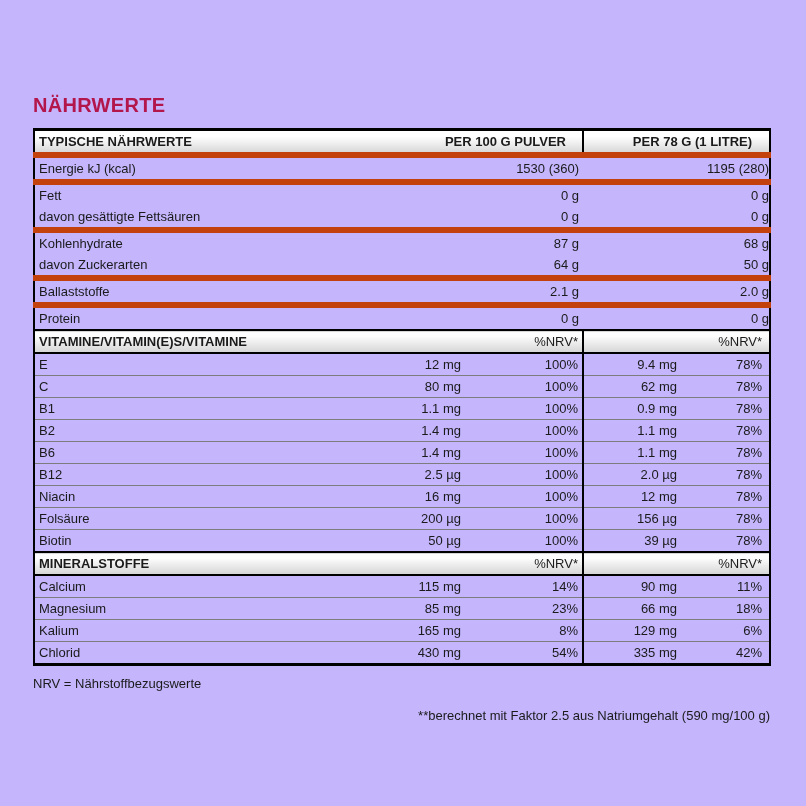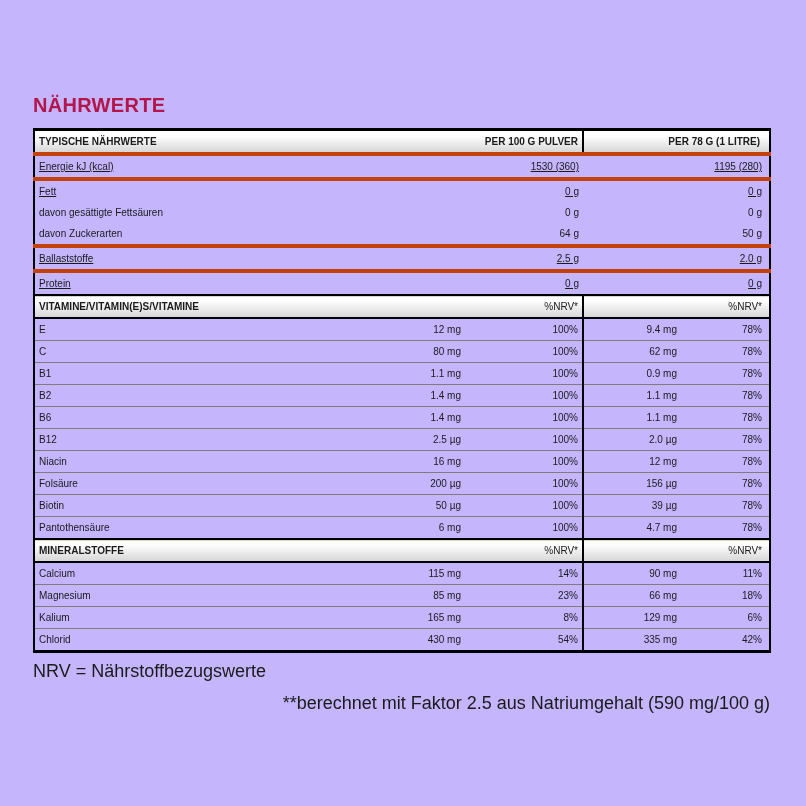--- a/index.html
+++ b/index.html
@@ -27,21 +27,21 @@
     font-size: 20px;
     font-weight: bold;
     letter-spacing: 0.3px;
     margin: 0 0 5px 0;
     line-height: 22px;
   }
   table.nutrition {
     border-collapse: collapse;
     table-layout: fixed;
     width: 736px;
-    font-size: 10px;
+    font-size: 13px;
     border: 2px solid #000;
     border-top-width: 3px;
     border-bottom-width: 3px;
     margin-top: 12px;
   }
   col.c-label { width: 300px; }
   col.c-v100  { width: 133px; }
   col.c-n100  { width: 116px; }
   col.c-v78   { width: 100px; }
   col.c-n78   { width: 87px;  }
@@ -55,45 +55,45 @@
     white-space: nowrap;
     overflow: hidden;
   }
   .lbl      { padding-left: 4px; }
   .num      { text-align: right; }
   .val100   { padding-right: 6px; }
   .nrv100   { padding-right: 4px; }
   .val78    { padding-right: 6px; }
   .nrv78    { padding-right: 7px; }
   .span100  { padding-right: 4px; }
-  .span78   { padding-right: 7px; }
-  .hdr100   { padding-right: 4px; }
-  .hdr78    { padding-right: 9px; }
+  .span78   { }
+  .hdr100   { padding-right: 16px; }
+  .hdr78    { padding-right: 17px; }
 
   tr { border-top: 1px solid #7d7d7d; }
-  tr.group-start { border-top: 4px solid #c2410c; text-decoration: underline; }
+  tr.group-start { border-top: 6px solid #c2410c; }
   tr.no-sep { border-top: none; }
 
   tr.t-head {
     border-top: none;
     background: linear-gradient(180deg, #ffffff 25%, #cfcfcf 100%);
   }
   tr.t-head td { border-bottom: 2px solid #000; font-weight: bold; }
 
   tr.sec-head {
     border-top: 2px solid #000;
     background: linear-gradient(180deg, #fdfdfd 20%, #d4d4d4 100%);
   }
   tr.sec-head td { border-bottom: 2px solid #000; }
   tr.sec-head td.lbl { font-weight: bold; }
 
   .div-left { border-left: 2px solid #000; }
 
   .footnote {
-    font-size: 18px;
+    font-size: 13px;
     line-height: 18px;
     margin: 0;
   }
   .footnote.first  { margin-top: 9px; }
   .footnote.second { margin-top: 14px; text-align: right; }
 </style>
 </head>
 <body>
 
 <div class="page">
@@ -123,28 +123,33 @@
           <tr class="group-start">
             <td class="lbl">Fett</td>
             <td colspan="2" class="num span100">0 g</td>
             <td colspan="2" class="num span78">0 g</td>
           </tr>
           <tr class="no-sep">
             <td class="lbl">davon gesättigte Fettsäuren</td>
             <td colspan="2" class="num span100">0 g</td>
             <td colspan="2" class="num span78">0 g</td>
           </tr>
+          <tr class="group-start">
+            <td class="lbl">Kohlenhydrate</td>
+            <td colspan="2" class="num span100">87 g</td>
+            <td colspan="2" class="num span78">68 g</td>
+          </tr>
           <tr class="no-sep">
             <td class="lbl">davon Zuckerarten</td>
             <td colspan="2" class="num span100">64 g</td>
             <td colspan="2" class="num span78">50 g</td>
           </tr>
           <tr class="group-start">
             <td class="lbl">Ballaststoffe</td>
-            <td colspan="2" class="num span100">2.5 g</td>
+            <td colspan="2" class="num span100">2.1 g</td>
             <td colspan="2" class="num span78">2.0 g</td>
           </tr>
           <tr class="group-start">
             <td class="lbl">Protein</td>
             <td colspan="2" class="num span100">0 g</td>
             <td colspan="2" class="num span78">0 g</td>
           </tr>
           <tr class="sec-head">
             <td class="lbl">VITAMINE/VITAMIN(E)S/VITAMINE</td>
             <td colspan="2" class="num nrv100">%NRV*</td>
@@ -204,27 +209,20 @@
             <td class="num val100">200 µg</td>
             <td class="num nrv100">100%</td>
             <td class="num val78 div-left">156 µg</td>
             <td class="num nrv78">78%</td>
           </tr>
           <tr>
             <td class="lbl">Biotin</td>
             <td class="num val100">50 µg</td>
             <td class="num nrv100">100%</td>
             <td class="num val78 div-left">39 µg</td>
-            <td class="num nrv78">78%</td>
-          </tr>
-          <tr>
-            <td class="lbl">Pantothensäure</td>
-            <td class="num val100">6 mg</td>
-            <td class="num nrv100">100%</td>
-            <td class="num val78 div-left">4.7 mg</td>
             <td class="num nrv78">78%</td>
           </tr>
           <tr class="sec-head">
             <td class="lbl">MINERALSTOFFE</td>
             <td colspan="2" class="num nrv100">%NRV*</td>
             <td colspan="2" class="num nrv78 div-left">%NRV*</td>
           </tr>
           <tr>
             <td class="lbl">Calcium</td>
             <td class="num val100">115 mg</td>

